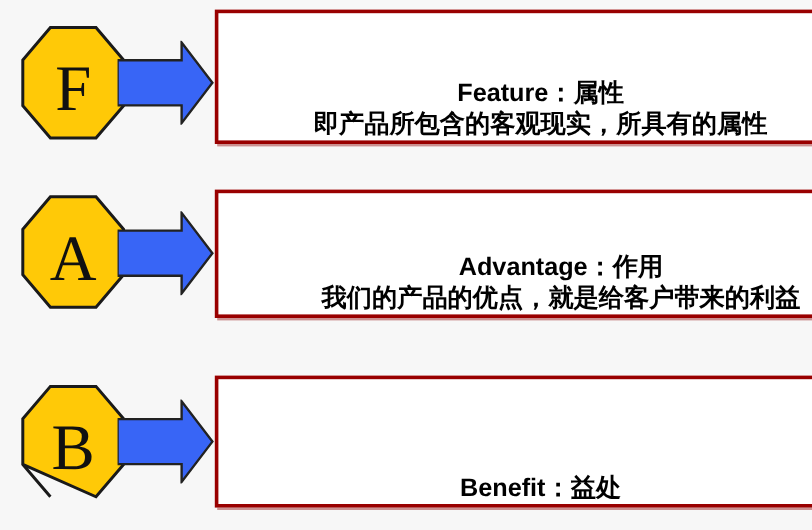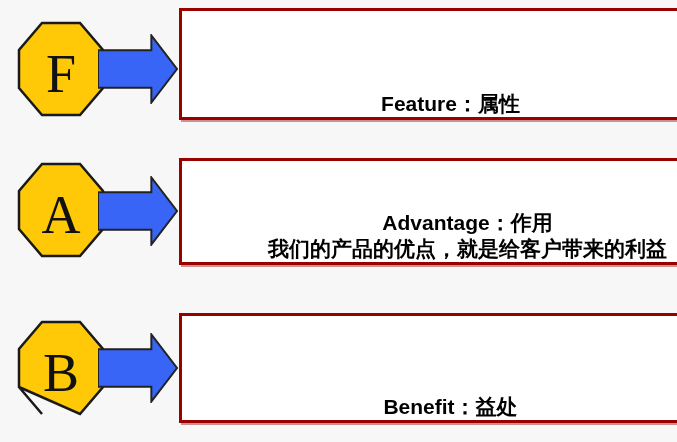--- a/index.html
+++ b/index.html
@@ -91,20 +91,21 @@
       <svg viewBox="0 0 88 96">
         <polygon points="25,2 63,2 86,29 86,67 63,94 25,94 2,67 2,29" fill="#FFC907" stroke="#1A1A1A" stroke-width="2.5"></polygon>
       </svg>
       <span class="letter">F</span>
     </div>
     <svg class="arrow" viewBox="0 0 82 70">
       <polygon points="0,16 54,16 54,1 80,35 54,69 54,54 0,54" fill="#3865F6" stroke="#222222" stroke-width="2"></polygon>
     </svg>
     <div class="box">
       <div class="heading">Feature：属性</div>
+      <div class="desc">即产品所包含的客观现实，所具有的属性</div>
     </div>
   </div>
 
   <div class="r2">
     <div class="octagon">
       <svg viewBox="0 0 88 96">
         <polygon points="25,2 63,2 86,29 86,67 63,94 25,94 2,67 2,29" fill="#FFC907" stroke="#1A1A1A" stroke-width="2.5"></polygon>
       </svg>
       <span class="letter">A</span>
     </div>

